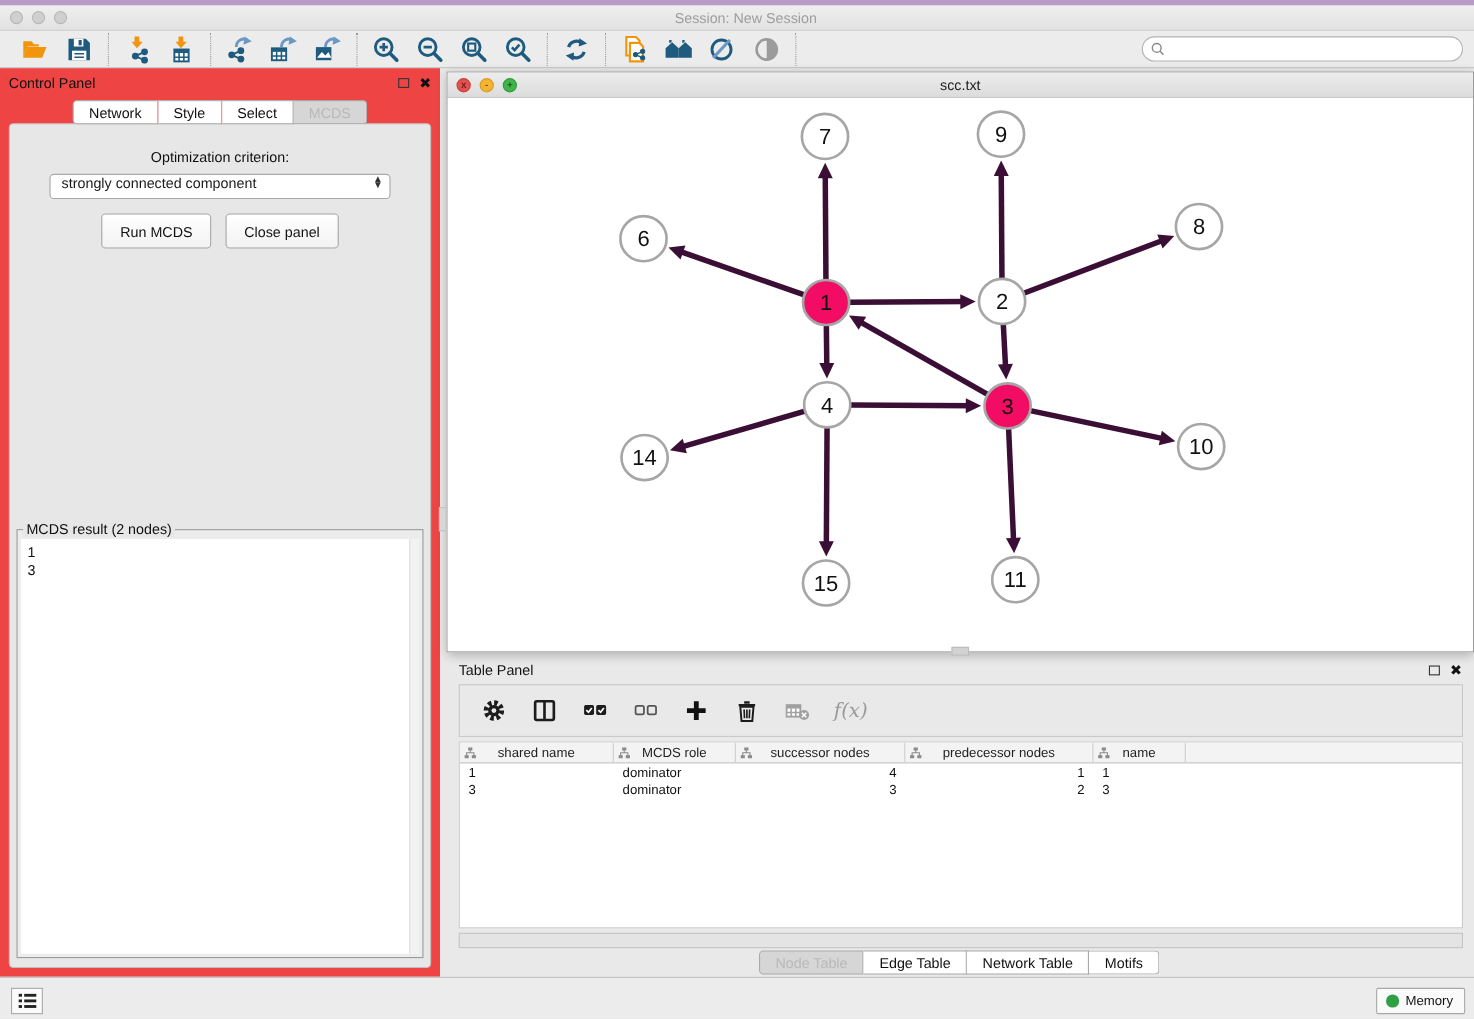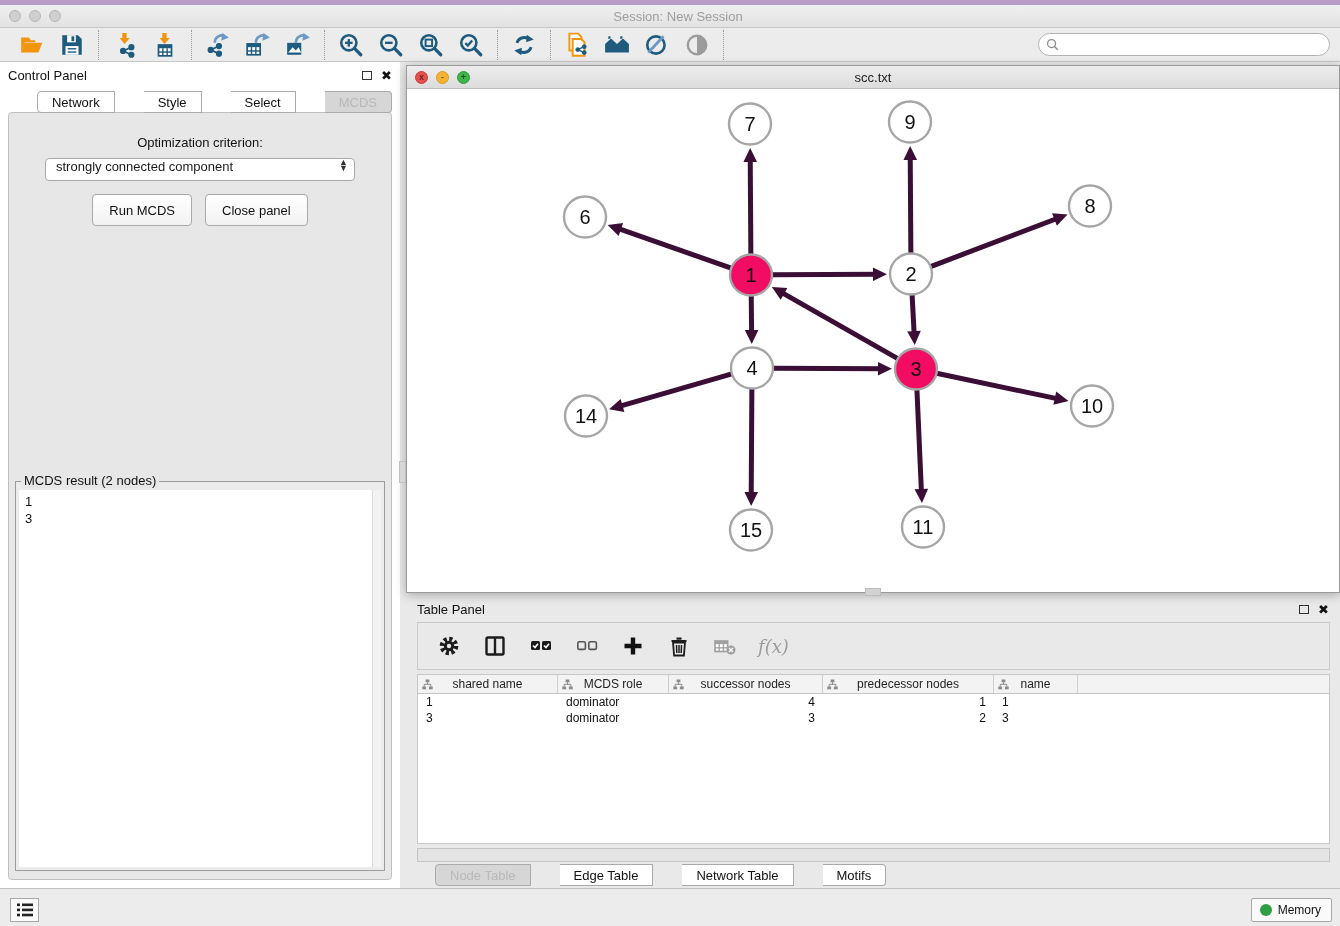--- a/index.html
+++ b/index.html
@@ -28,30 +28,30 @@
   .tb-sep { width:1px; height:30px; border-left:1px dotted #9a9a9a; }
   .tb-btn { width:36px; height:30px; display:flex; align-items:center; justify-content:center; cursor:default; }
   .tb-btn svg { width:26px; height:26px; }
   .search-wrap { margin-left:auto; margin-right:10px; }
   .search-box {
     width:292px; height:23px; background:#fff; border:1px solid #b3b3b3; border-radius:12px;
     display:flex; align-items:center; padding-left:7px;
   }
   .search-box input { border:none; outline:none; flex:1; font-size:12px; background:transparent; margin-left:4px; }
   
-  .control-panel { position:absolute; left:0; top:62px; width:400px; height:826px; background:#ffffff; }
+  .control-panel { position:absolute; left:0; top:62px; width:400px; height:826px; background:#ef4444; }
   .panel-header { height:26px; display:flex; align-items:center; padding:0 8px; }
   .panel-title { font-size:13px; color:#111; }
   .panel-header .hdr-icons { margin-left:auto; display:flex; align-items:center; gap:9px; }
   .float-icon { width:10px; height:9px; border:1.5px solid #333; display:inline-block; }
   .close-icon { font-size:13px; font-weight:bold; color:#111; line-height:1; }
   .cp-tabs { display:flex; justify-content:center; margin-top:3px; position:relative; z-index:2; }
   .seg-tab {
     height:22px; padding:0 14px; display:flex; align-items:center; background:#fff;
-    border:1px solid #aaa; border-left:none; font-size:13px; color:#111; cursor:default; white-space:nowrap;margin-left:29px;
+    border:1px solid #aaa; border-left:none; font-size:13px; color:#111; cursor:default; white-space:nowrap;
   }
   .seg-tab:first-child { border-left:1px solid #aaa; border-radius:4px 0 0 4px; }
   .seg-tab:last-child { border-radius:0 4px 4px 0; }
   .seg-tab.selected { background:#d6d6d6; color:#b9b9b9; }
   .cp-body {
     position:absolute; left:8px; right:8px; top:50px; bottom:8px;
     background:#e7e7e7; border:1px solid #bfbfbf; border-radius:4px;
   }
   .opt-label { text-align:center; margin-top:22px; font-size:13px; color:#111; }
   .dropdown {
@@ -116,21 +116,21 @@
     position:relative; justify-content:center;
   }
   .tbl-hcell .tree-ic { position:absolute; left:4px; top:4px; }
   .tbl-row { display:flex; height:16px; font-size:12px; color:#111; }
   .tbl-cell { padding:0 8px; display:flex; align-items:center; overflow:hidden; }
   .tbl-cell.right { justify-content:flex-end; }
   .tbl-scrollstrip {
     position:absolute; left:11px; right:10px; bottom:26px; height:14px;
     background:#e4e4e4; border:1px solid #c5c5c5;
   }
-  .tp-tabs { position:absolute; left:0; right:2px; bottom:0; height:24px; display:flex; justify-content:flex-start; }
+  .tp-tabs { position:absolute; left:0; right:2px; bottom:0; height:24px; display:flex; justify-content:center; }
   
   .statusbar {
     position:absolute; left:0; top:888px; width:1340px; height:38px;
     background:#ececec; border-top:1px solid #c0c0c0;
   }
   .status-left-btn {
     position:absolute; left:10px; top:9px; width:29px; height:24px;
     background:#fafafa; border:1px solid #a8a8a8; display:flex; align-items:center; justify-content:center;
   }
   .memory-btn {

